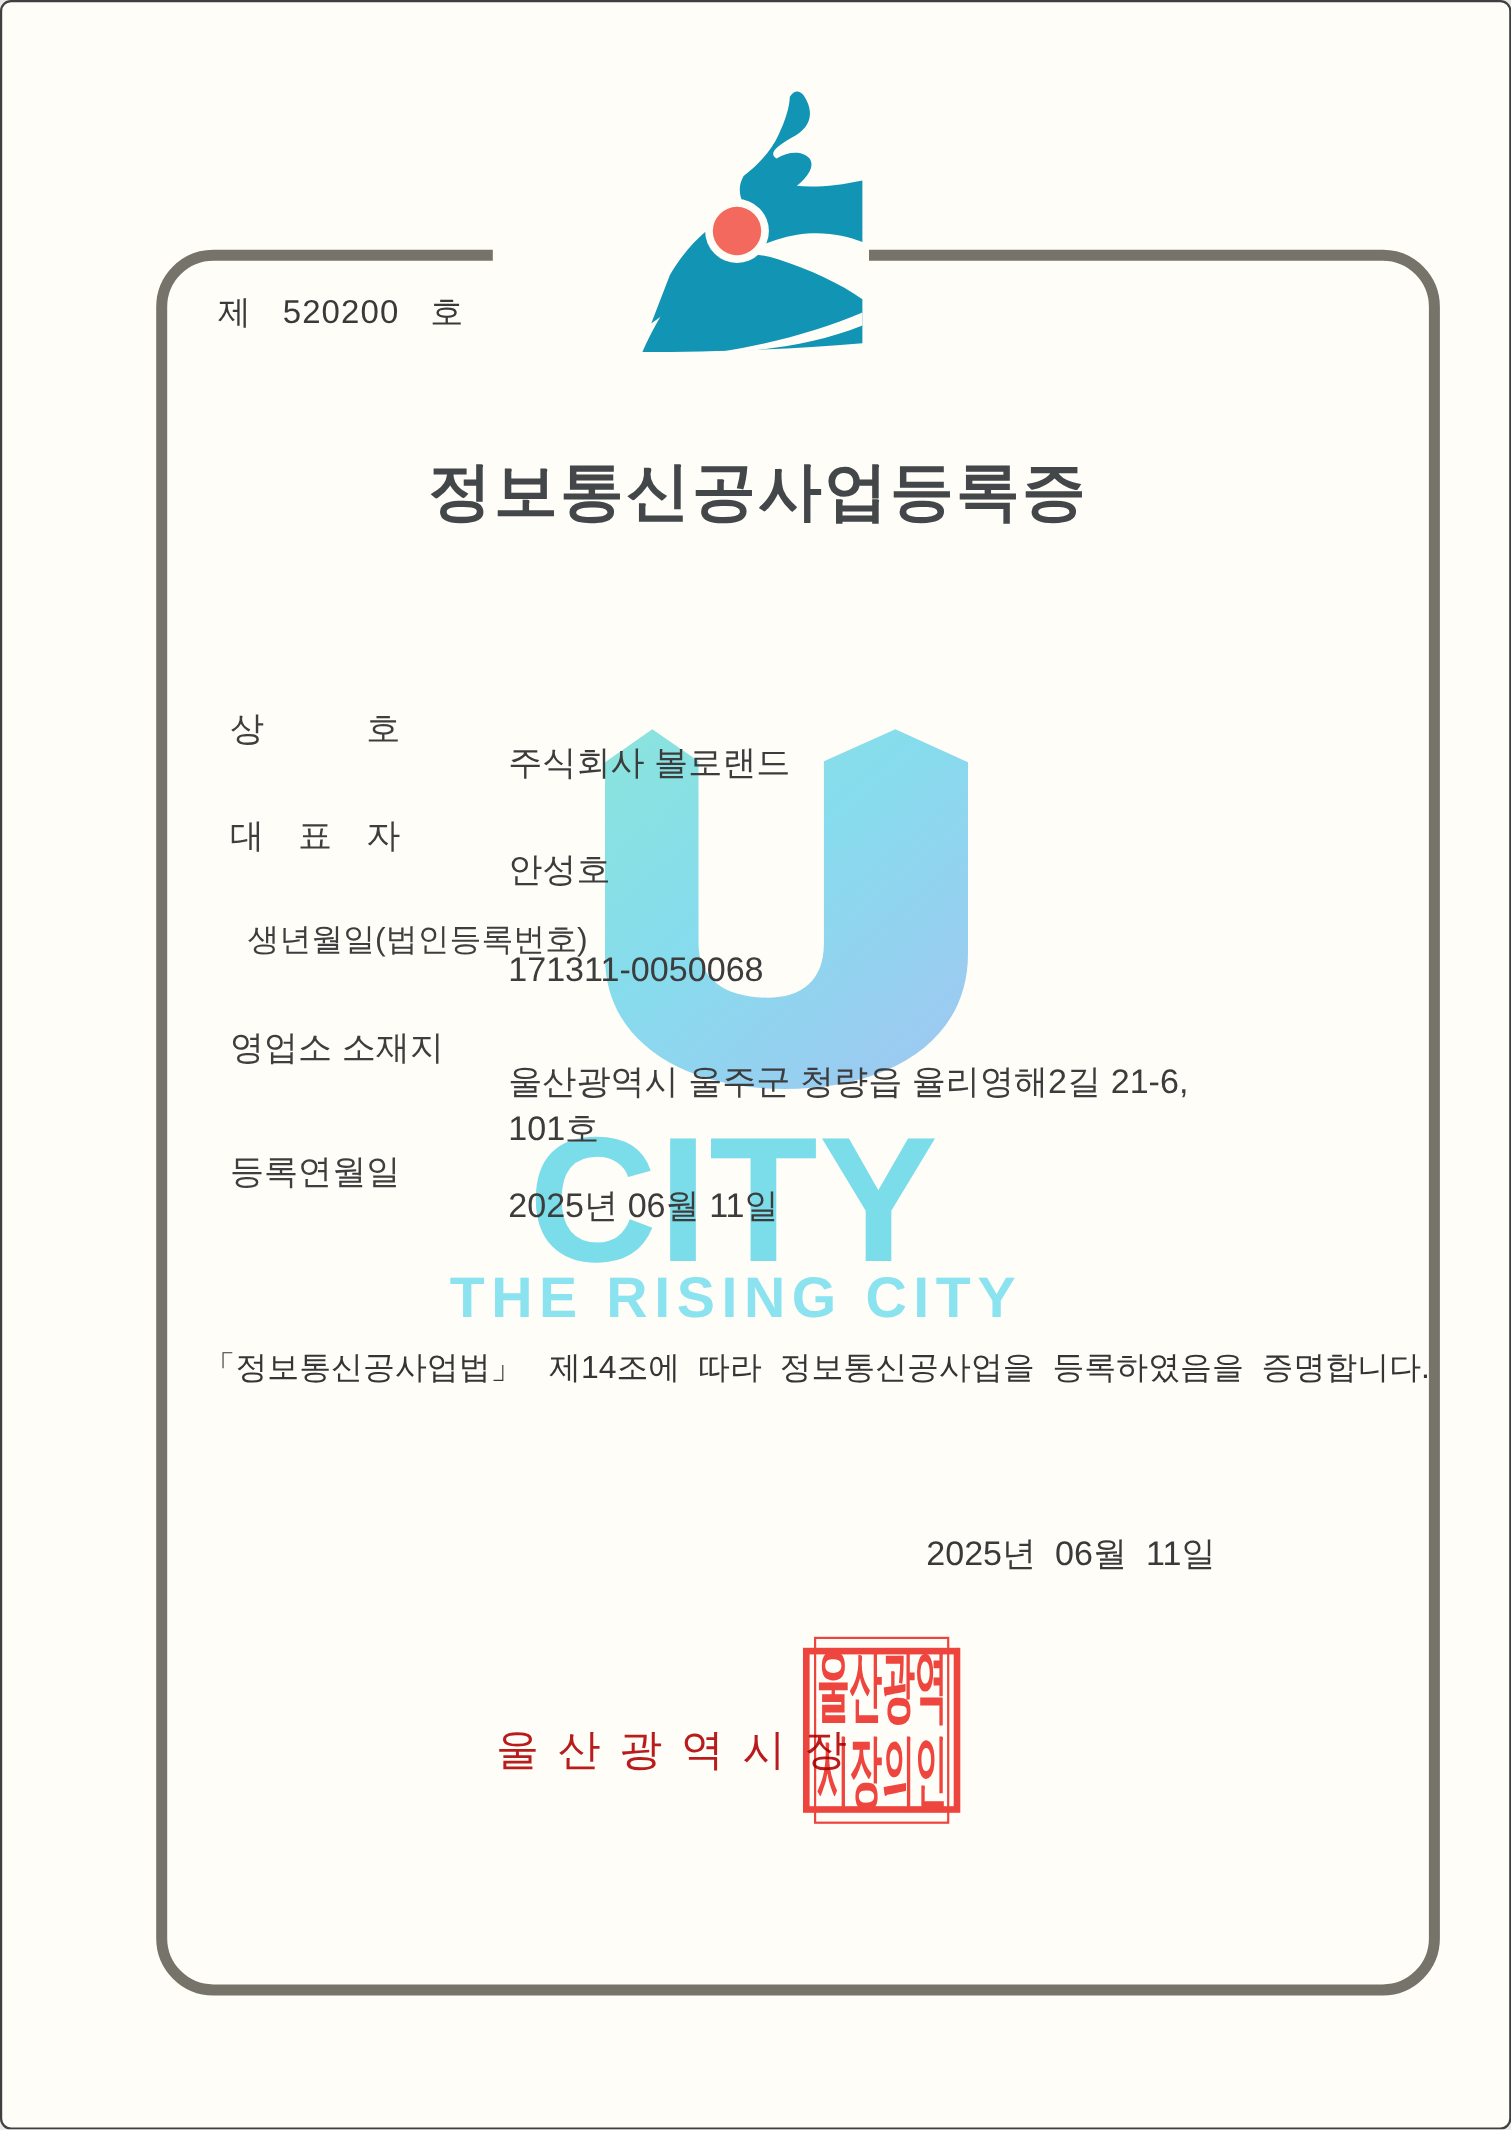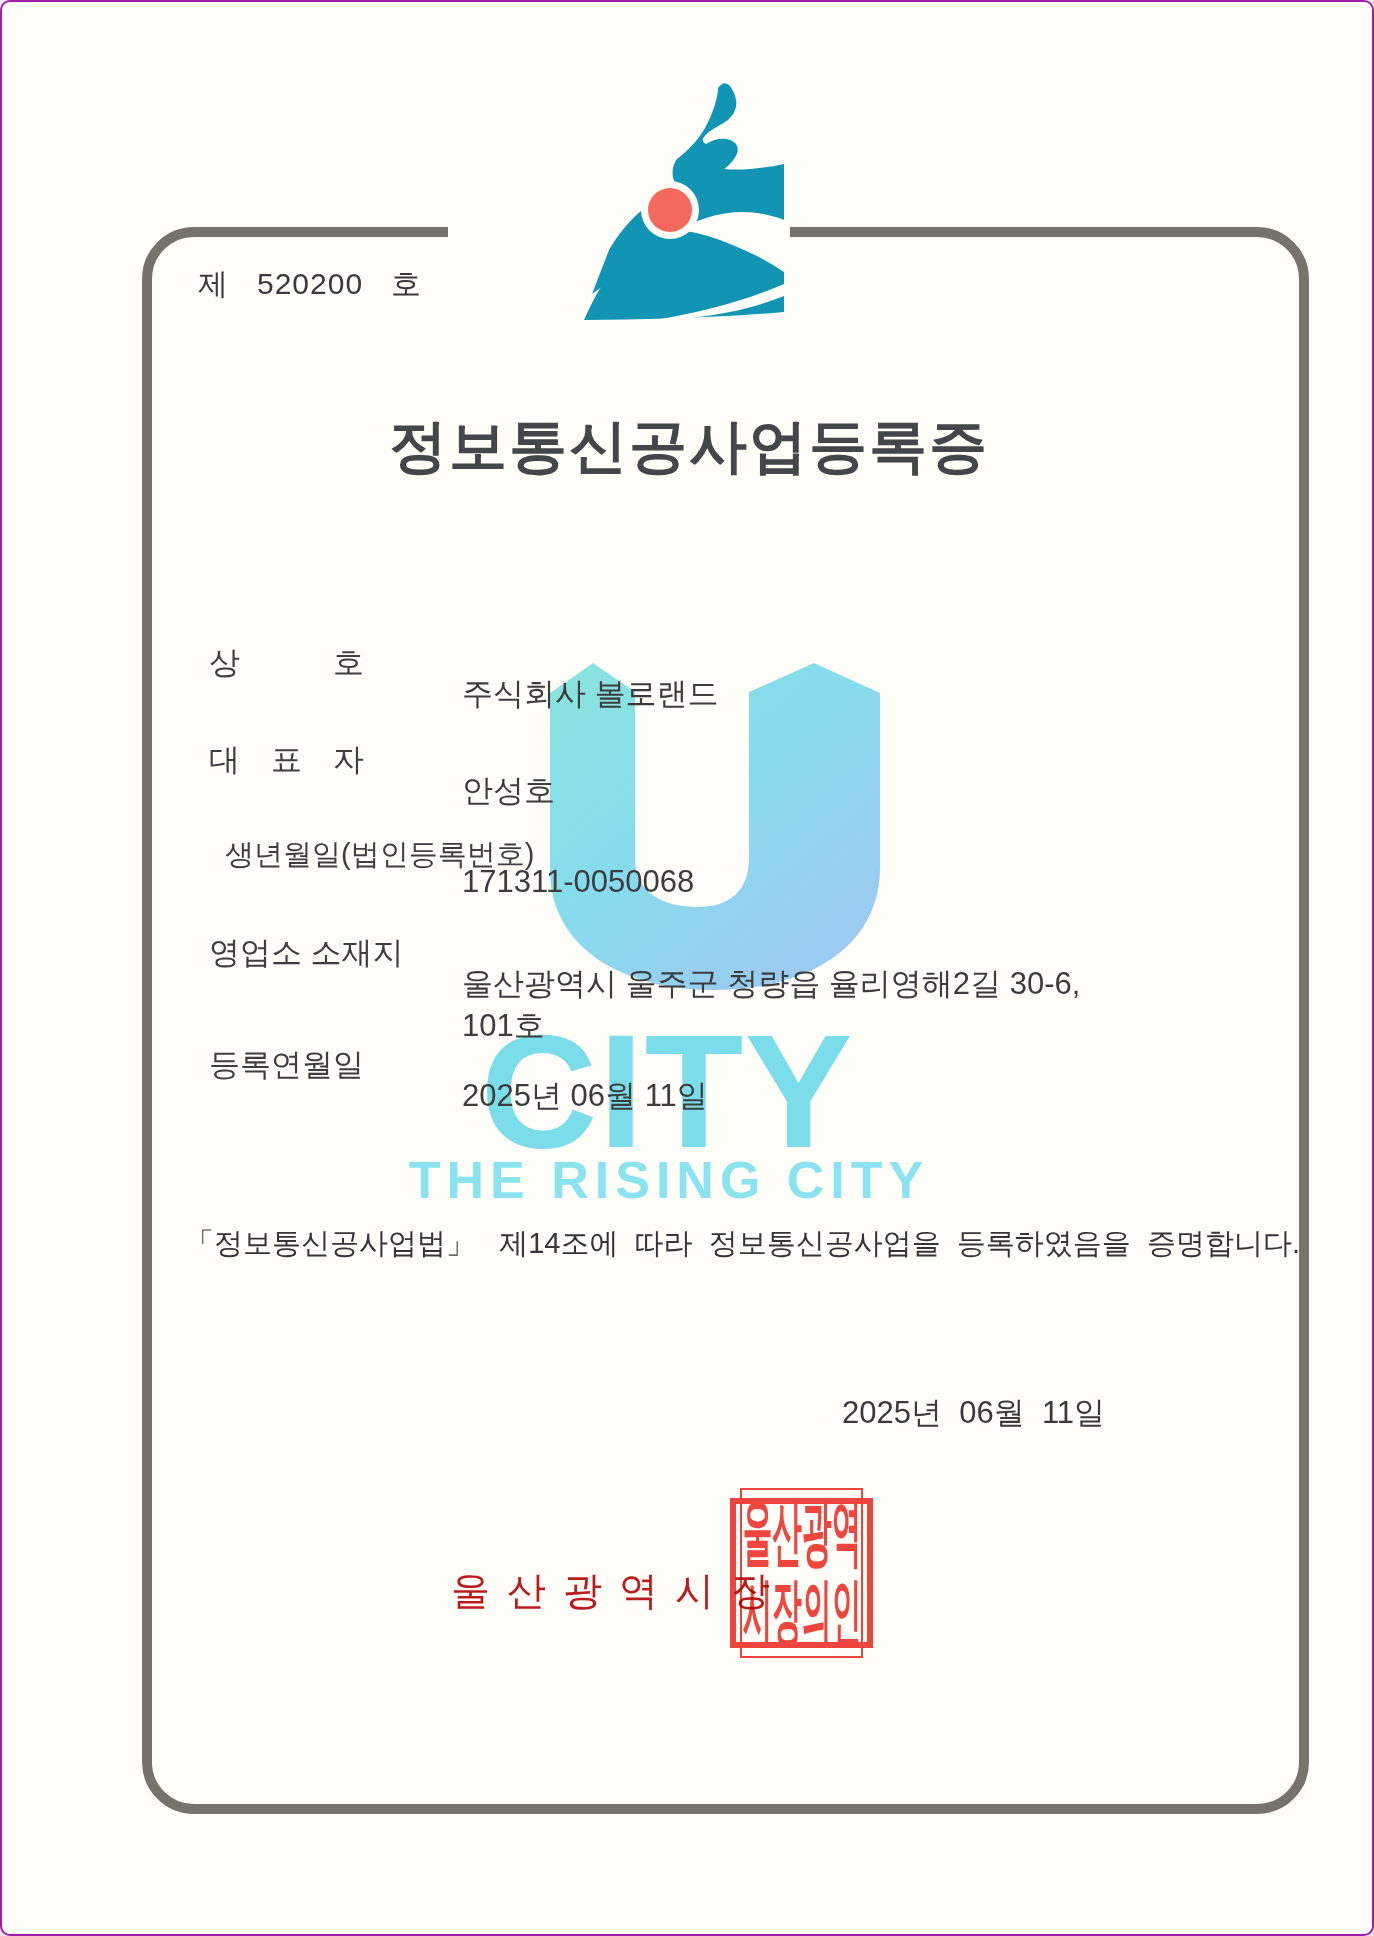--- a/index.html
+++ b/index.html
@@ -1,18 +1,18 @@
 <!DOCTYPE html>
 <html><head>
 <meta charset="utf-8">
 <style>
   html,body{margin:0;padding:0;background:#e9e9e9;}
   .screen{
     position:relative;width:1374px;height:1936px;background:#fffdf7;
-    border:2px solid #a21caf;border-radius:10px;box-sizing:border-box;
+    border:2px solid #404040;border-radius:10px;box-sizing:border-box;
     overflow:hidden;font-family:"Liberation Sans",sans-serif;color:#3e3e3e;
   }
   .cert-border{
     position:absolute;left:140px;top:225px;width:1167px;height:1587px;
     border:10px solid #75736a;border-radius:52px;box-sizing:border-box;z-index:1;
   }
   .doc-number{
     position:absolute;left:196px;top:262px;font-size:30px;letter-spacing:1px;
     white-space:pre;color:#3a3a3a;z-index:3;
   }
@@ -142,21 +142,21 @@
     <span class="field-value">안성호</span>
   </div>
 
   <div class="field-row row-3">
     <span class="field-label">생년월일(법인등록번호)</span>
     <span class="field-value">171311-0050068</span>
   </div>
 
   <div class="field-row row-4">
     <span class="field-label">영업소 소재지</span>
-    <span class="field-value"><span>울산광역시 울주군 청량읍 율리영해2길 30-6,</span><span class="value-line2">101호</span></span>
+    <span class="field-value"><span>울산광역시 울주군 청량읍 율리영해2길 21-6,</span><span class="value-line2">101호</span></span>
   </div>
 
   <div class="field-row row-5">
     <span class="field-label">등록연월일</span>
     <span class="field-value">2025년 06월 11일</span>
   </div>
 
   <div class="statement">「정보통신공사업법」   제14조에  따라  정보통신공사업을  등록하였음을  증명합니다.</div>
 
   <div class="issue-date">2025년  06월  11일</div>

